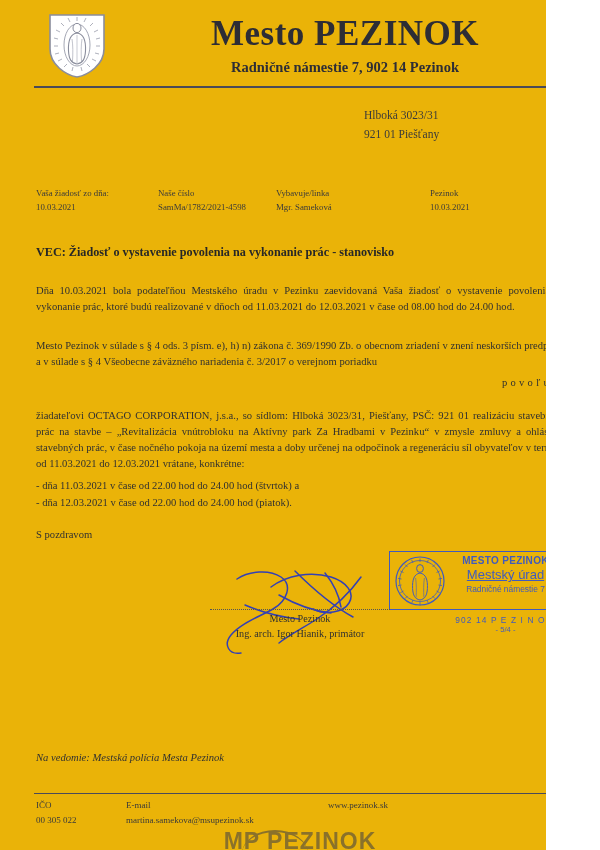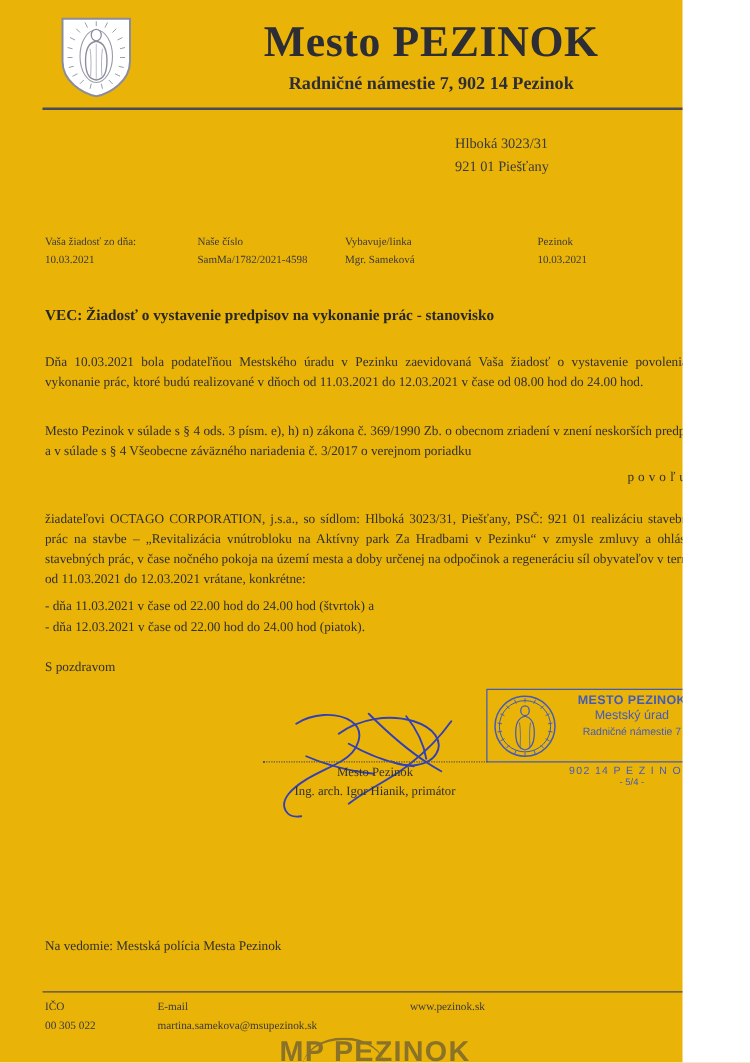--- a/index.html
+++ b/index.html
@@ -154,21 +154,21 @@
     width: 52px; height: 52px;
   }
   .stamp-lines {
     position: absolute;
     left: 56px; top: 3px;
     width: 119px;
     text-align: center;
     font-family: "Liberation Sans", sans-serif;
   }
   .stamp-l1 { font-size: 10px; font-weight: bold; letter-spacing: 0.3px; line-height: 1.22; }
-  .stamp-l2 { font-size: 10px; line-height: 1.28; }
+  .stamp-l2 { font-size: 13px; line-height: 1.28; text-decoration: underline; }
   .stamp-l3 { font-size: 8.4px; line-height: 1.28; }
   .stamp-l4 { font-size: 8.4px; letter-spacing: 1.1px; line-height: 1.28; margin-top: 20px; }
   .stamp-l5 { font-size: 7.6px; line-height: 1.25; }
 
   
   .sig-area {
     position: absolute;
     left: 175px; top: 565px;
     width: 250px; height: 95px;
   }
@@ -193,20 +193,21 @@
     color: #303030;
   }
 
   
   .navedomie {
     position: absolute;
     left: 36px; top: 752px;
     font-size: 10.6px;
     color: #303030;
     white-space: nowrap;
+    font-style: italic;
   }
 
   
   .footer-rule {
     position: absolute;
     left: 34px; top: 793px;
     width: 534px;
     height: 1px;
     background: #4a4a58;
   }
@@ -320,21 +321,21 @@
     <div class="col c2">
       <span class="ref-label">Vybavuje/linka</span>
       <span class="ref-value">Mgr. Sameková</span>
     </div>
     <div class="col c3">
       <span class="ref-label">Pezinok</span>
       <span class="ref-value">10.03.2021</span>
     </div>
   </div>
 
-  <div class="subject">VEC: Žiadosť o vystavenie predpisov na vykonanie prác - stanovisko</div>
+  <div class="subject">VEC: Žiadosť o vystavenie povolenia na vykonanie prác - stanovisko</div>
 
   <div class="para p1">Dňa 10.03.2021 bola podateľňou Mestského úradu v Pezinku zaevidovaná Vaša žiadosť o vystavenie povolenia na vykonanie prác, ktoré budú realizované v dňoch od 11.03.2021 do 12.03.2021 v čase od 08.00 hod do 24.00 hod.</div>
 
   <div class="para p2">Mesto Pezinok v súlade s § 4 ods. 3 písm. e), h) n) zákona č. 369/1990 Zb. o obecnom zriadení v znení neskorších predpisov a v súlade s § 4 Všeobecne záväzného nariadenia č. 3/2017 o verejnom poriadku</div>
 
   <div class="povoluje">povoľuje</div>
 
   <div class="para p3">žiadateľovi OCTAGO CORPORATION, j.s.a., so sídlom: Hlboká 3023/31, Piešťany, PSČ: 921 01 realizáciu stavebných prác na stavbe – „Revitalizácia vnútrobloku na Aktívny park Za Hradbami v Pezinku“ v zmysle zmluvy a ohlásenia stavebných prác, v čase nočného pokoja na území mesta a doby určenej na odpočinok a regeneráciu síl obyvateľov v termíne od 11.03.2021 do 12.03.2021 vrátane, konkrétne:</div>
 
   <div class="bullets">

